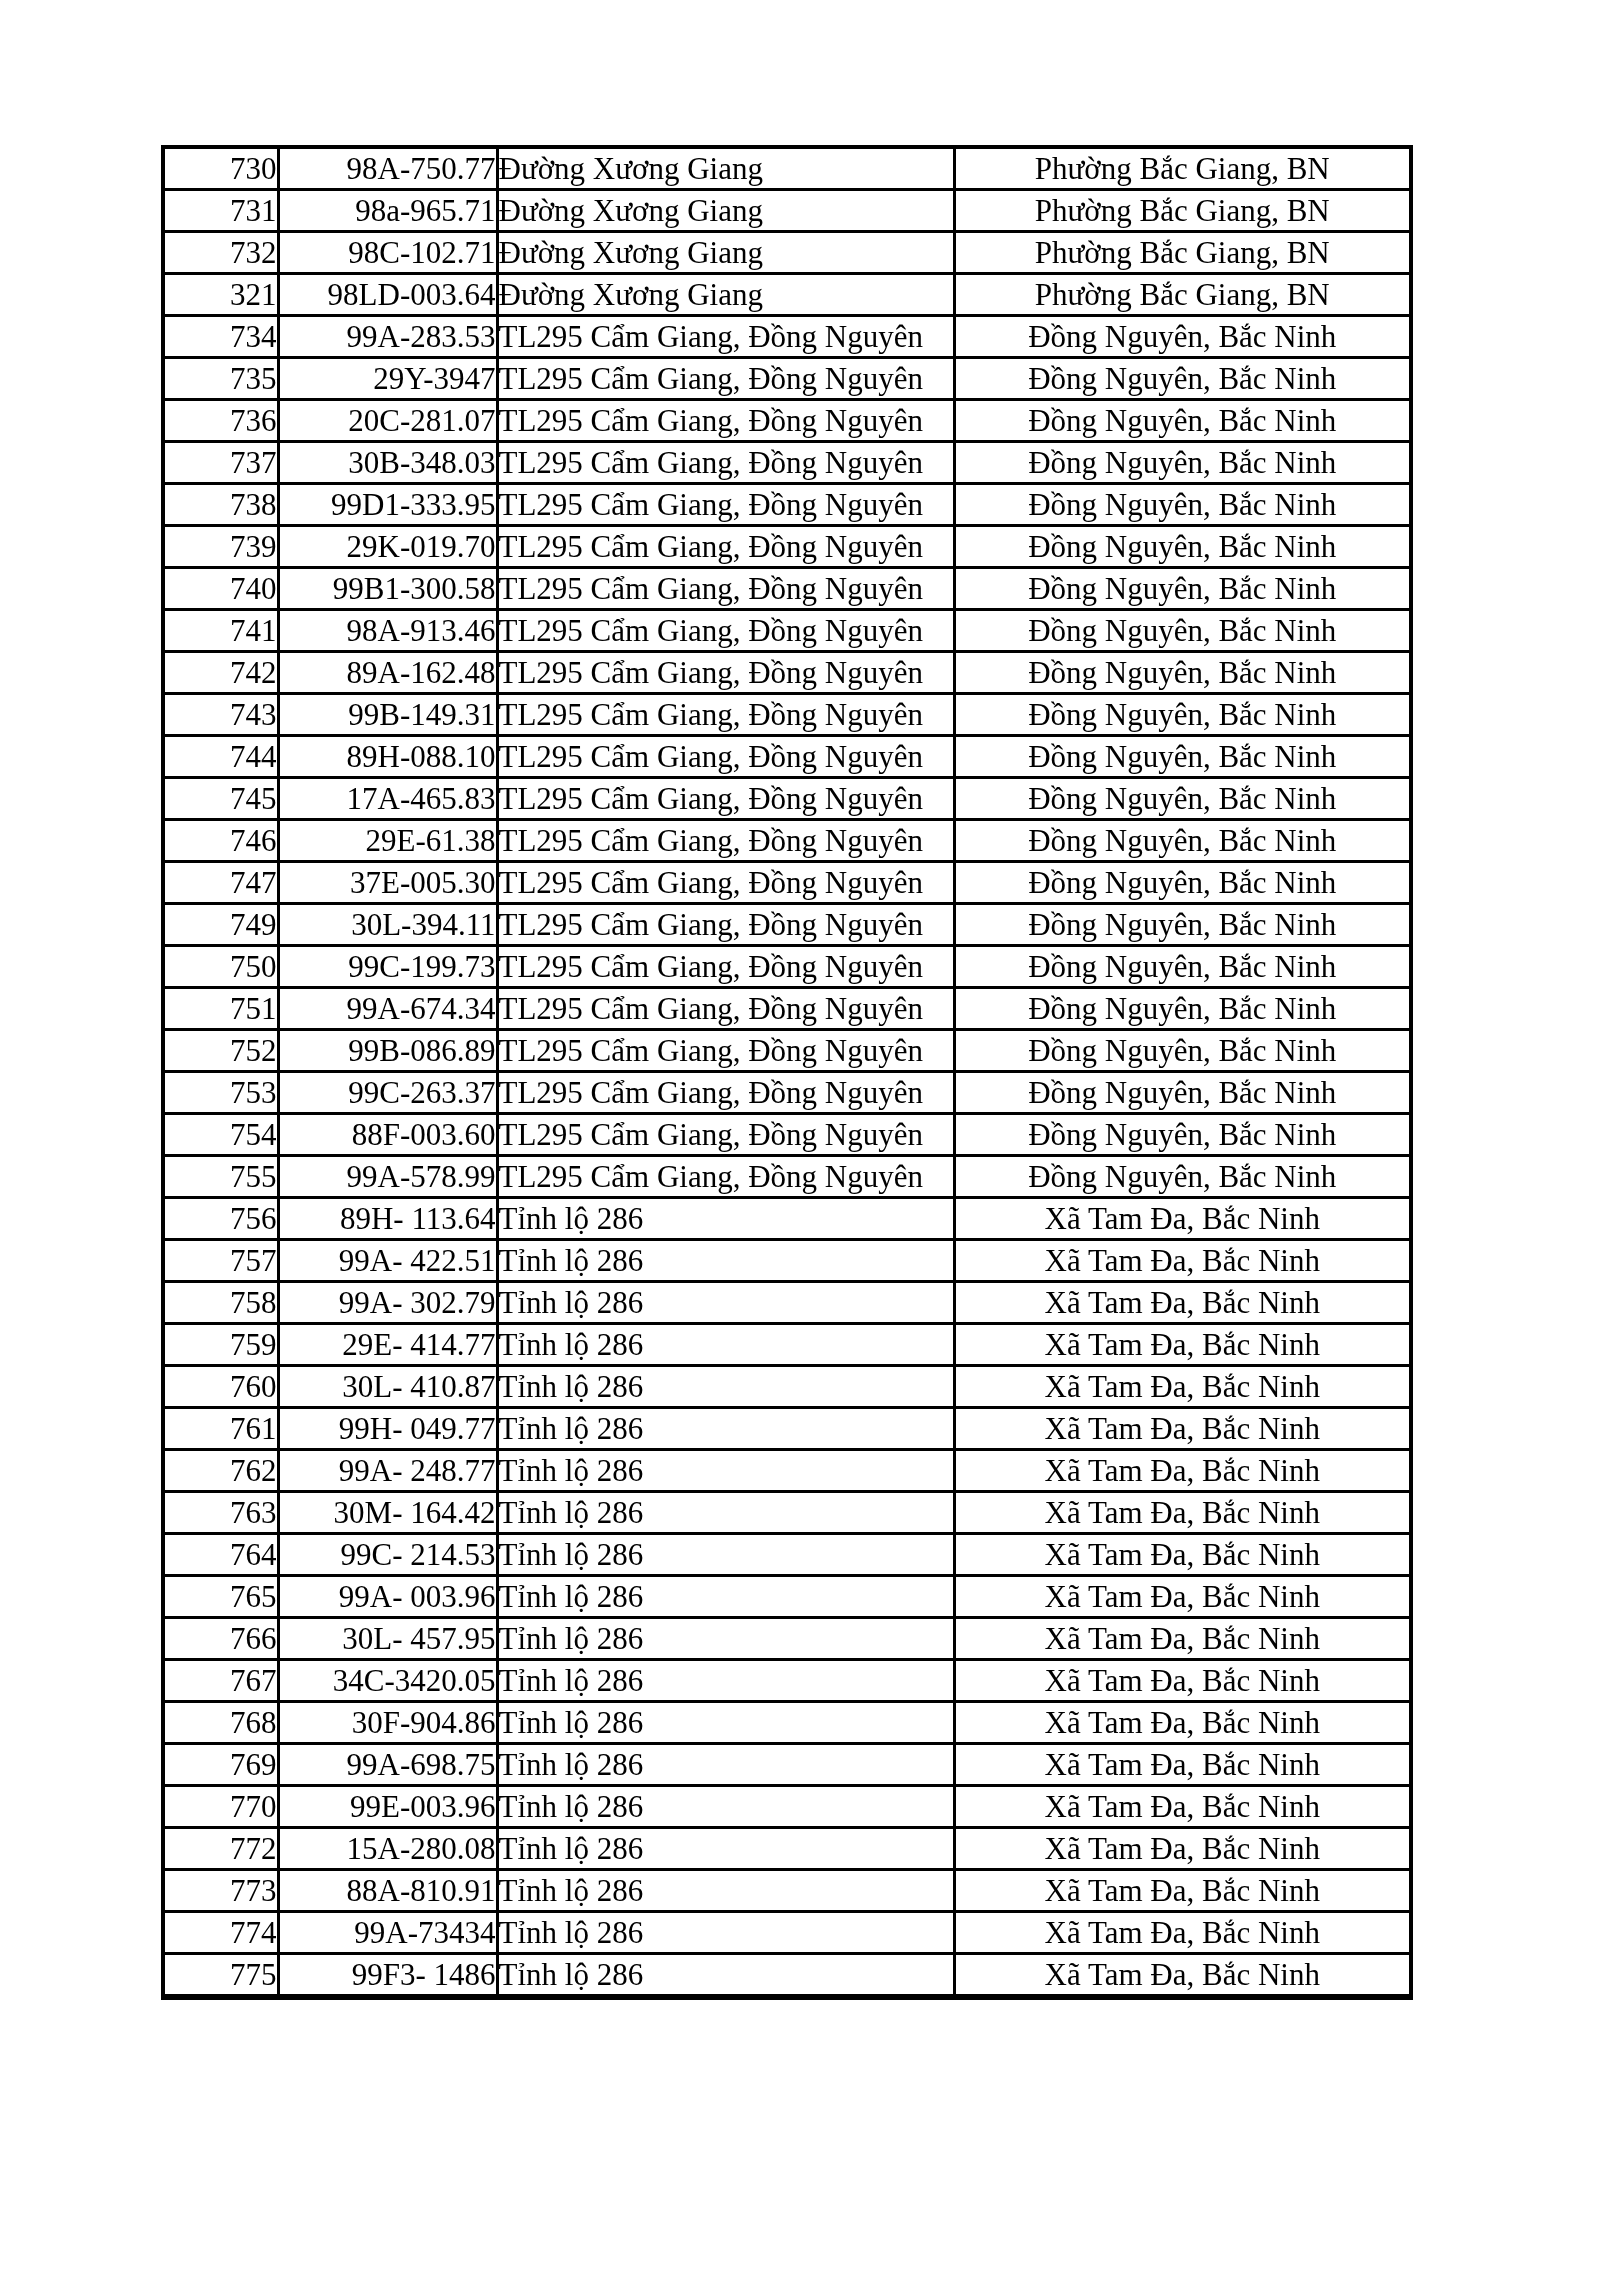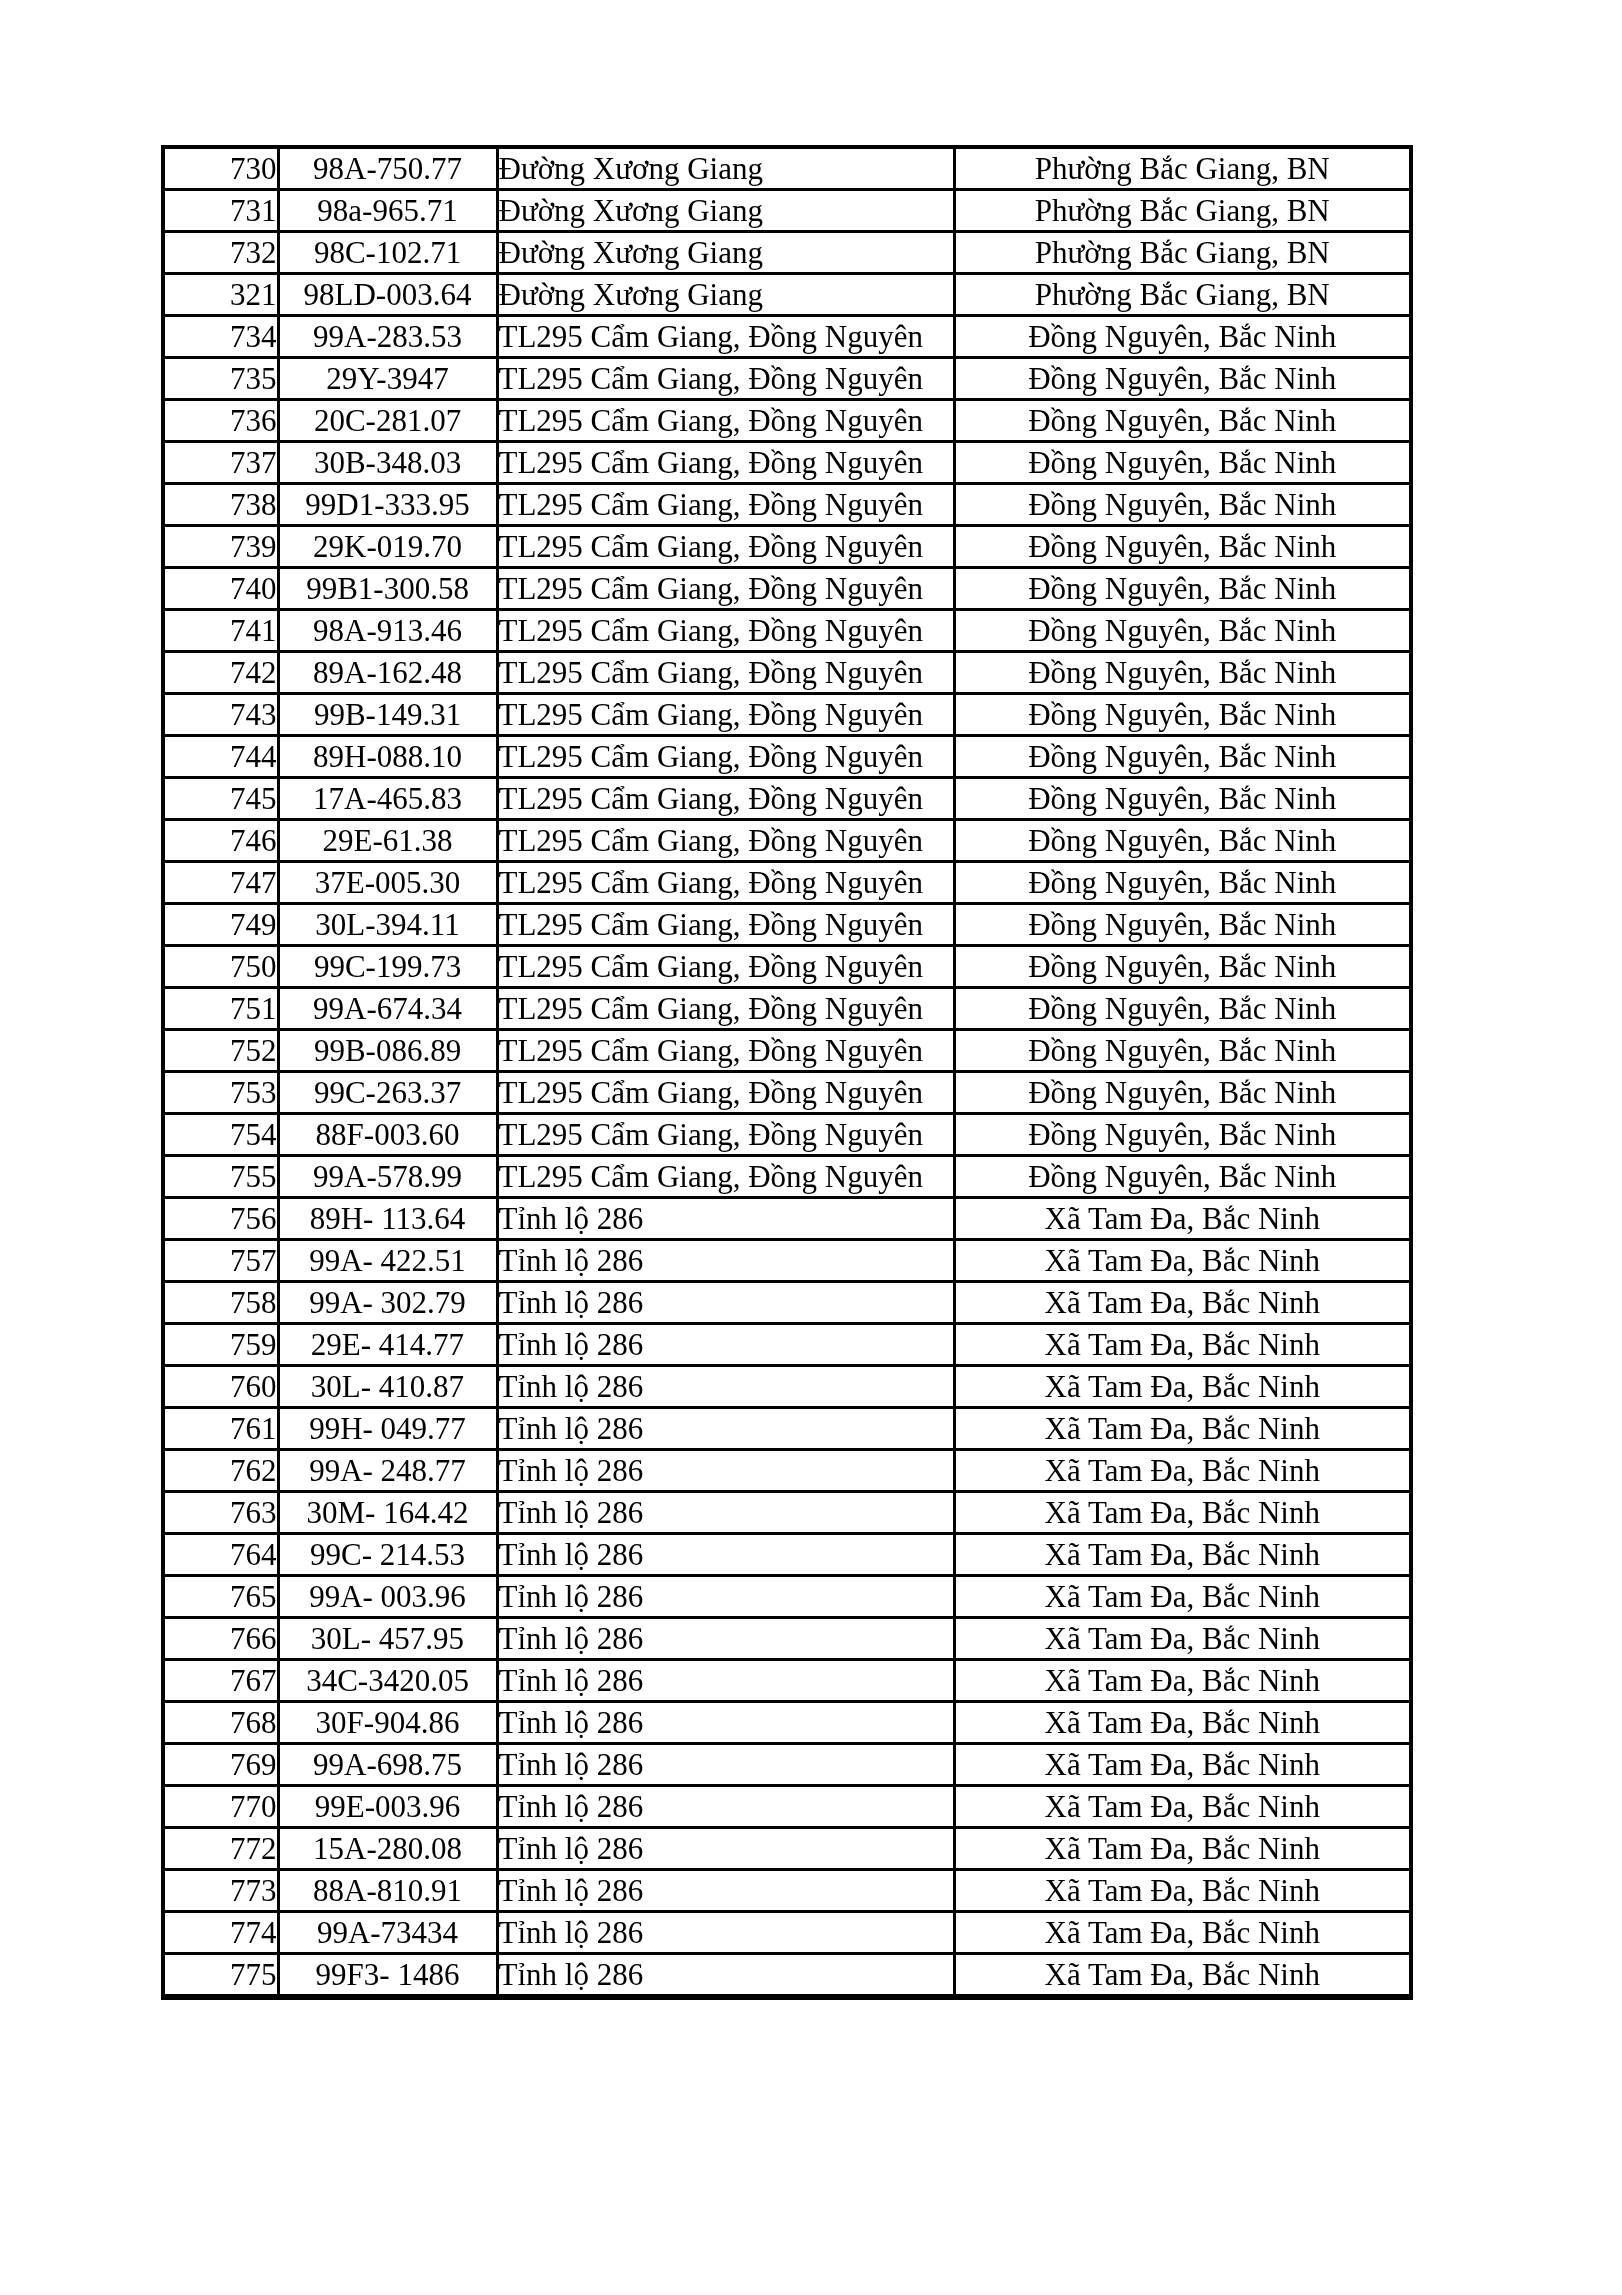--- a/index.html
+++ b/index.html
@@ -35,21 +35,21 @@
   }
   table.plate-table td {
     border: 3.4px solid #000000;
     height: 39px;
     padding: 0;
     white-space: nowrap;
     overflow: hidden;
     vertical-align: middle;
   }
   td.c0 { text-align: right; padding-right: 7.6px; }
-  td.c1 { text-align: center; padding-left: 6px; }
+  td.c1 { text-align: right; padding-left: 6px; }
   td.c2 { text-align: left; padding-left: 6px; }
   td.c3 { text-align: center; padding-left: 6px; }
 </style>
 </head>
 <body>
 
 <div class="page">
   <table class="plate-table">
     <colgroup>
       <col style="width:115px">

